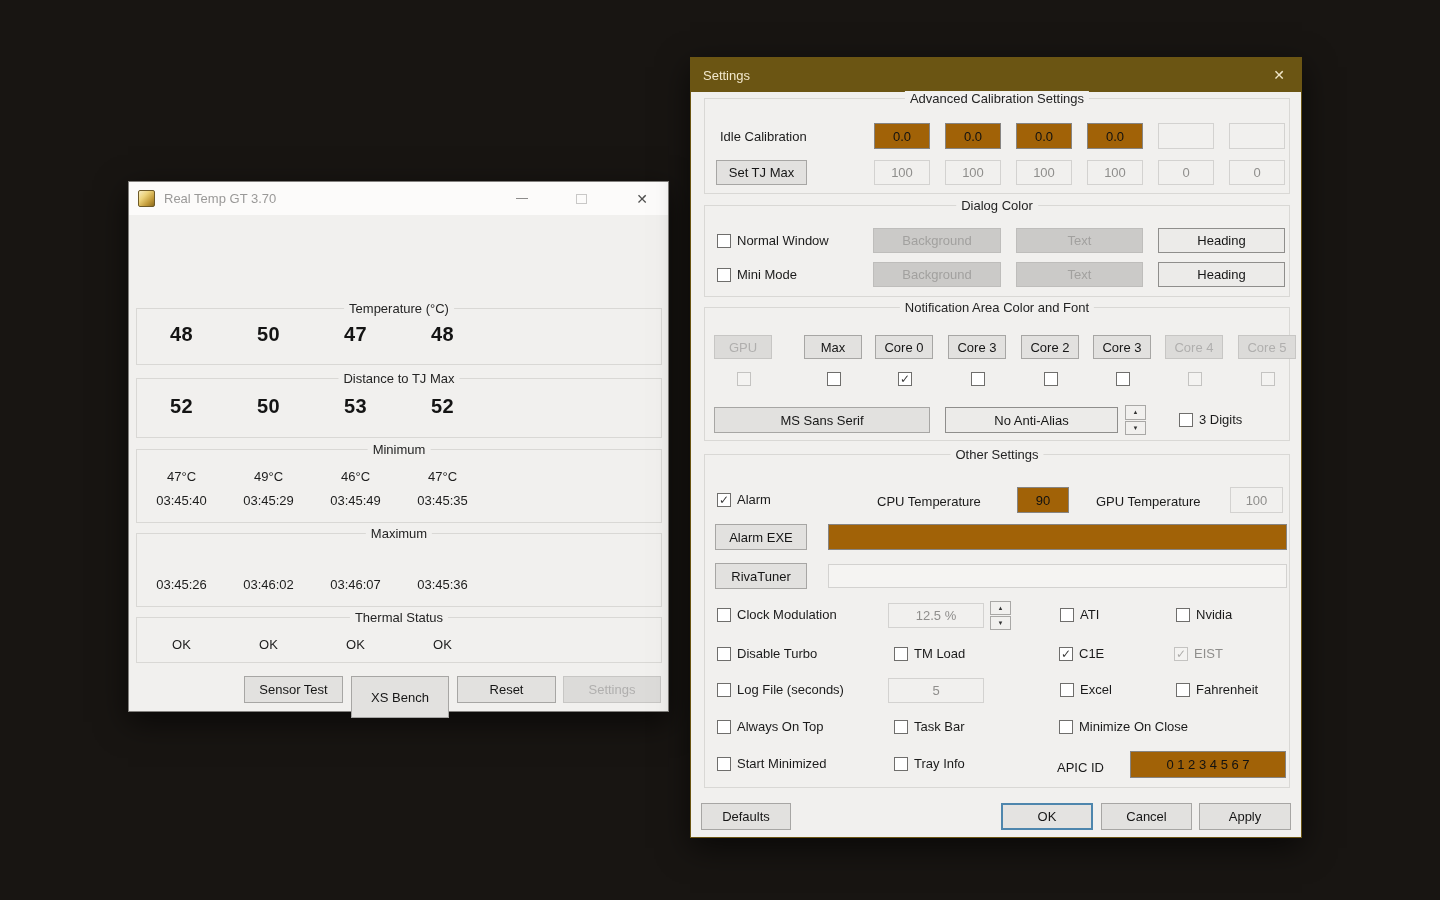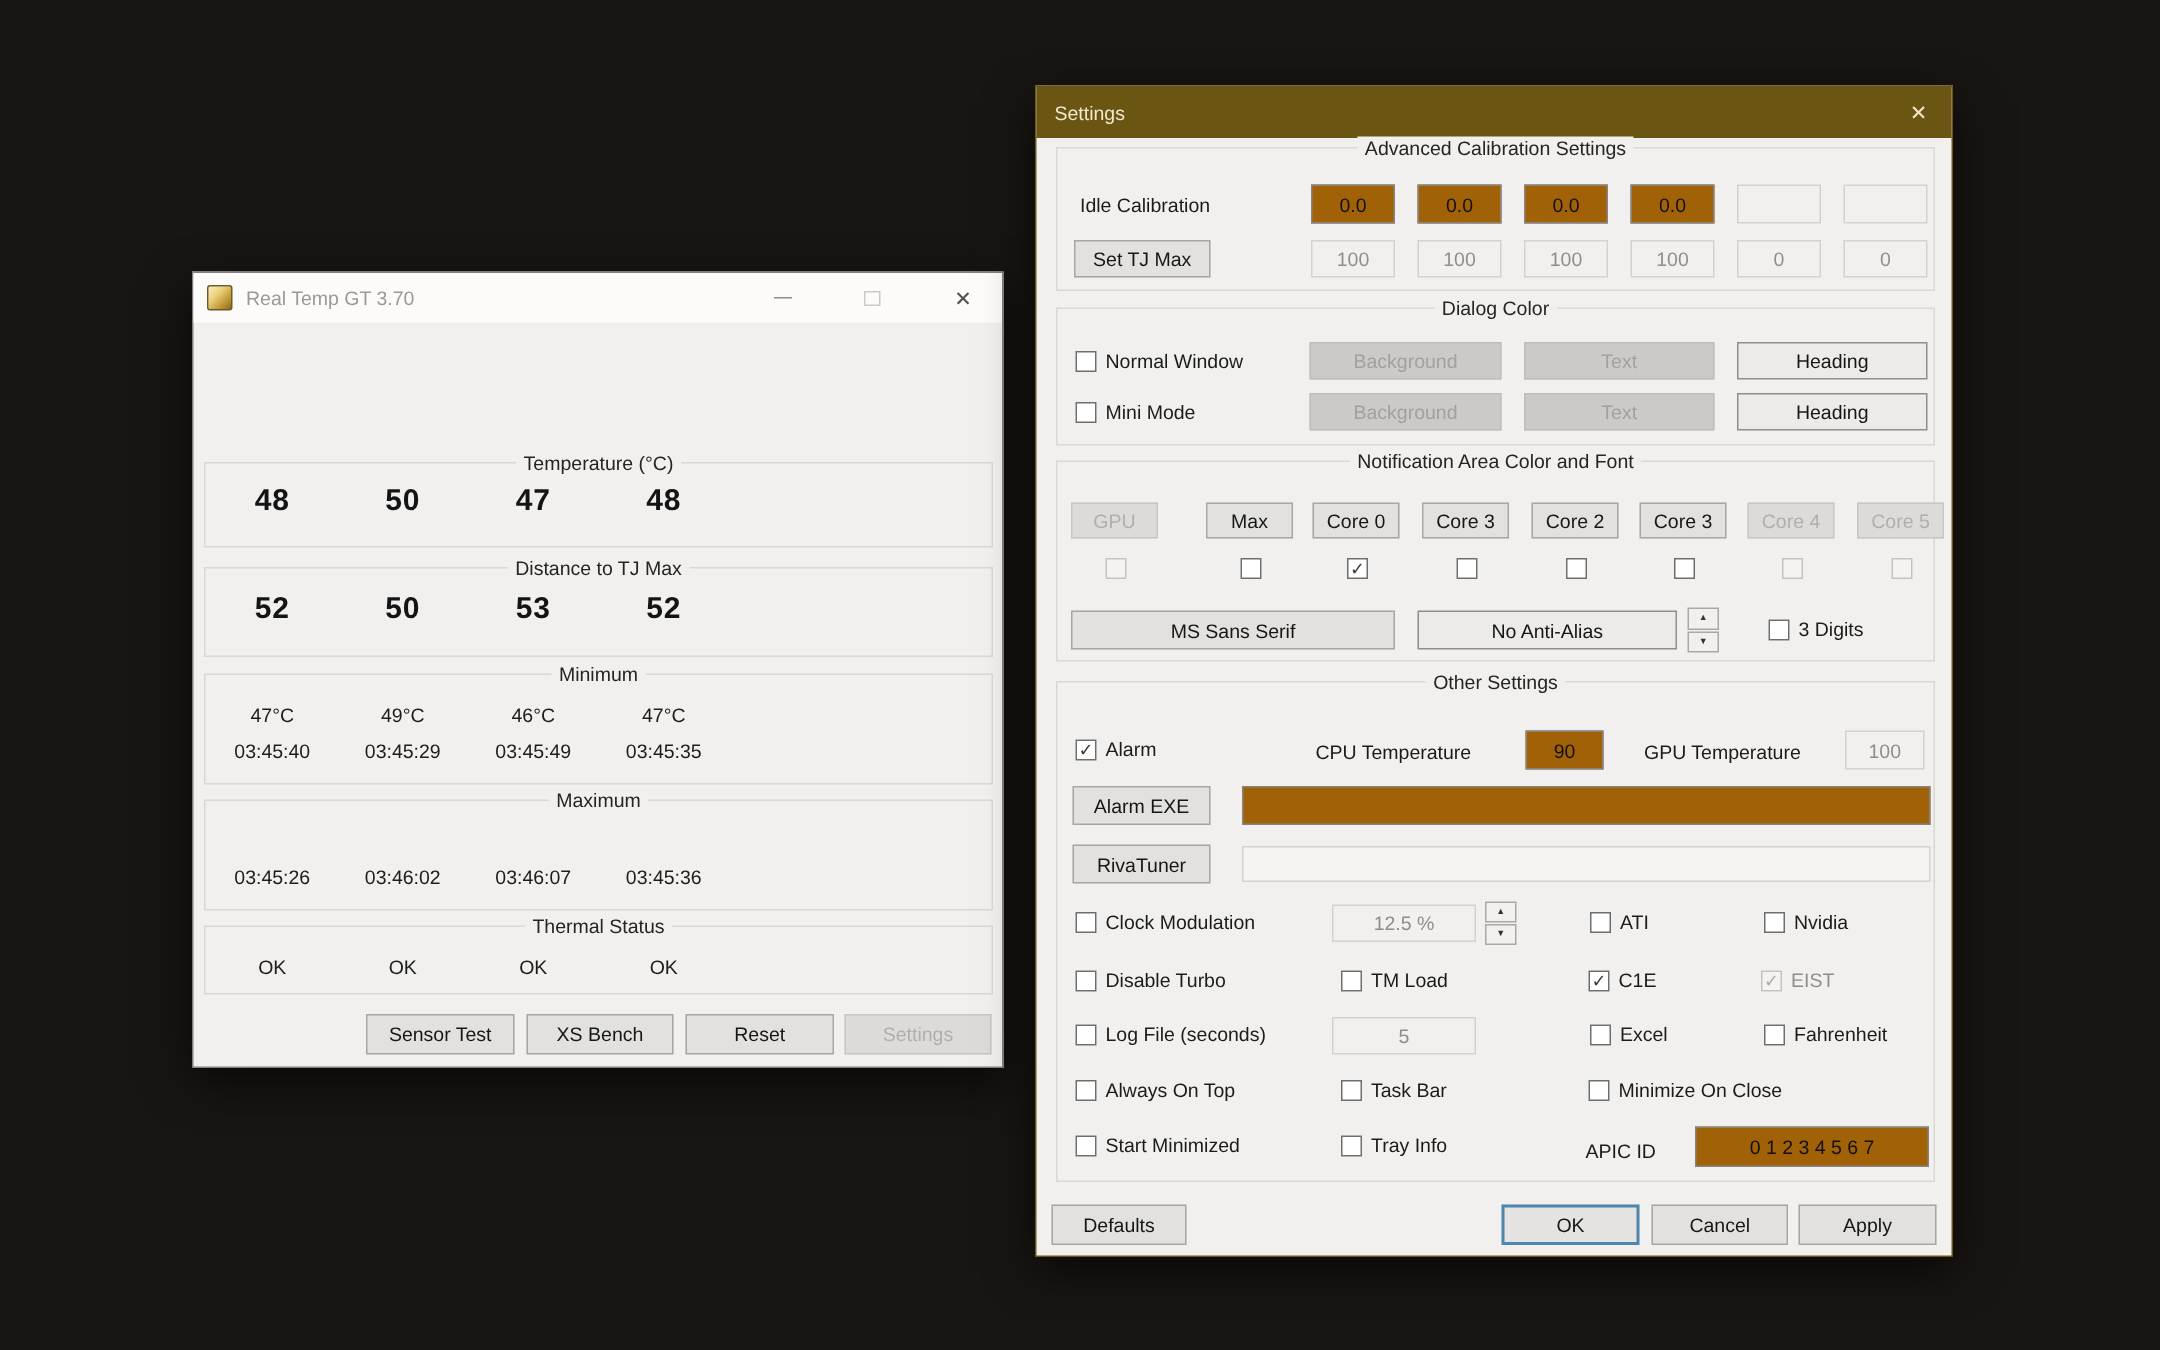--- a/index.html
+++ b/index.html
@@ -181,21 +181,21 @@
       <span>OK</span>
       <span>OK</span>
       <span>OK</span>
       <span>OK</span>
       <span></span>
       <span></span>
     </div>
   </div>
 
   <button class="btn" style="left:115px;top:494px;width:99px;height:27px">Sensor Test</button>
-  <button class="btn" style="left:222px;top:494px;width:98px;height:27px">XS Bench</button>
+  <button class="btn" style="left:222px;top:494px;width:98px;height:42px">XS Bench</button>
   <button class="btn" style="left:328px;top:494px;width:99px;height:27px">Reset</button>
   <button class="btn disabled" style="left:434px;top:494px;width:98px;height:27px">Settings</button>
 </div>
 
 <div class="window" id="settings">
   <div id="st-titlebar">
     <span class="st-title">Settings</span>
     <span class="st-close">
         <span>✕</span>
       </span>

